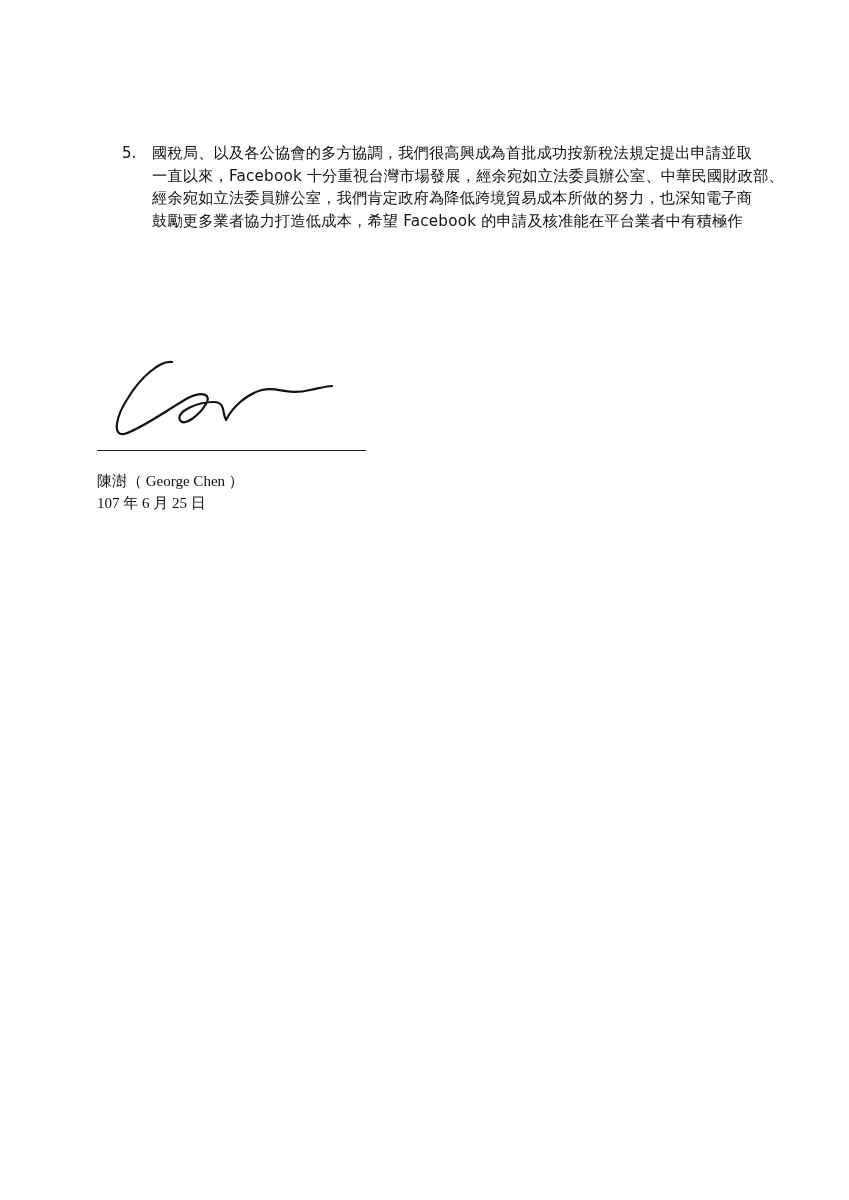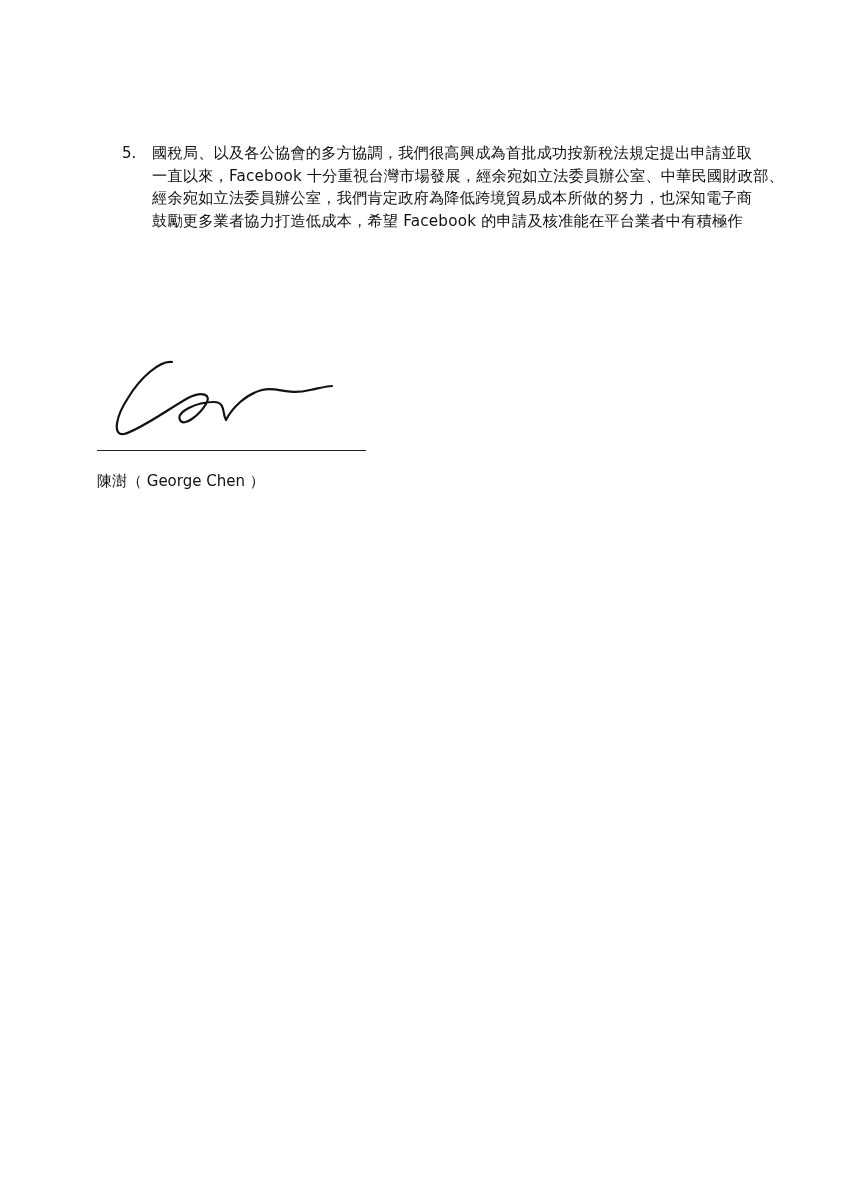--- a/index.html
+++ b/index.html
@@ -66,20 +66,21 @@
     .signer {
       position: absolute;
       left: 97px;
       top: 470px;
     }
     .signer-line {
       display: block;
       font-size: 15px;
       line-height: 22px;
       white-space: nowrap;
+      font-family: Liberation Serif, serif;
     }
   </style>
 </head>
 <body>
 
 <div class="page">
 
   <div class="item">
     <span class="item-number">5.</span>
     <div class="item-body">
@@ -101,15 +102,16 @@
              C 116 44, 112 56, 116 62
              C 122 50, 136 36, 152 32
              C 168 28, 176 38, 200 32
              C 210 30, 218 28, 222 28" fill="none" stroke="#111111" stroke-width="2.2" stroke-linecap="round" stroke-linejoin="round"></path>
   </svg>
 
   <div class="signature-rule"></div>
 
   <div class="signer">
     <span class="signer-line">陳澍（ George Chen ）</span>
+    <span class="signer-line">107 年 6 月 25 日</span>
   </div>
 
 </div>
 
 </body></html>

